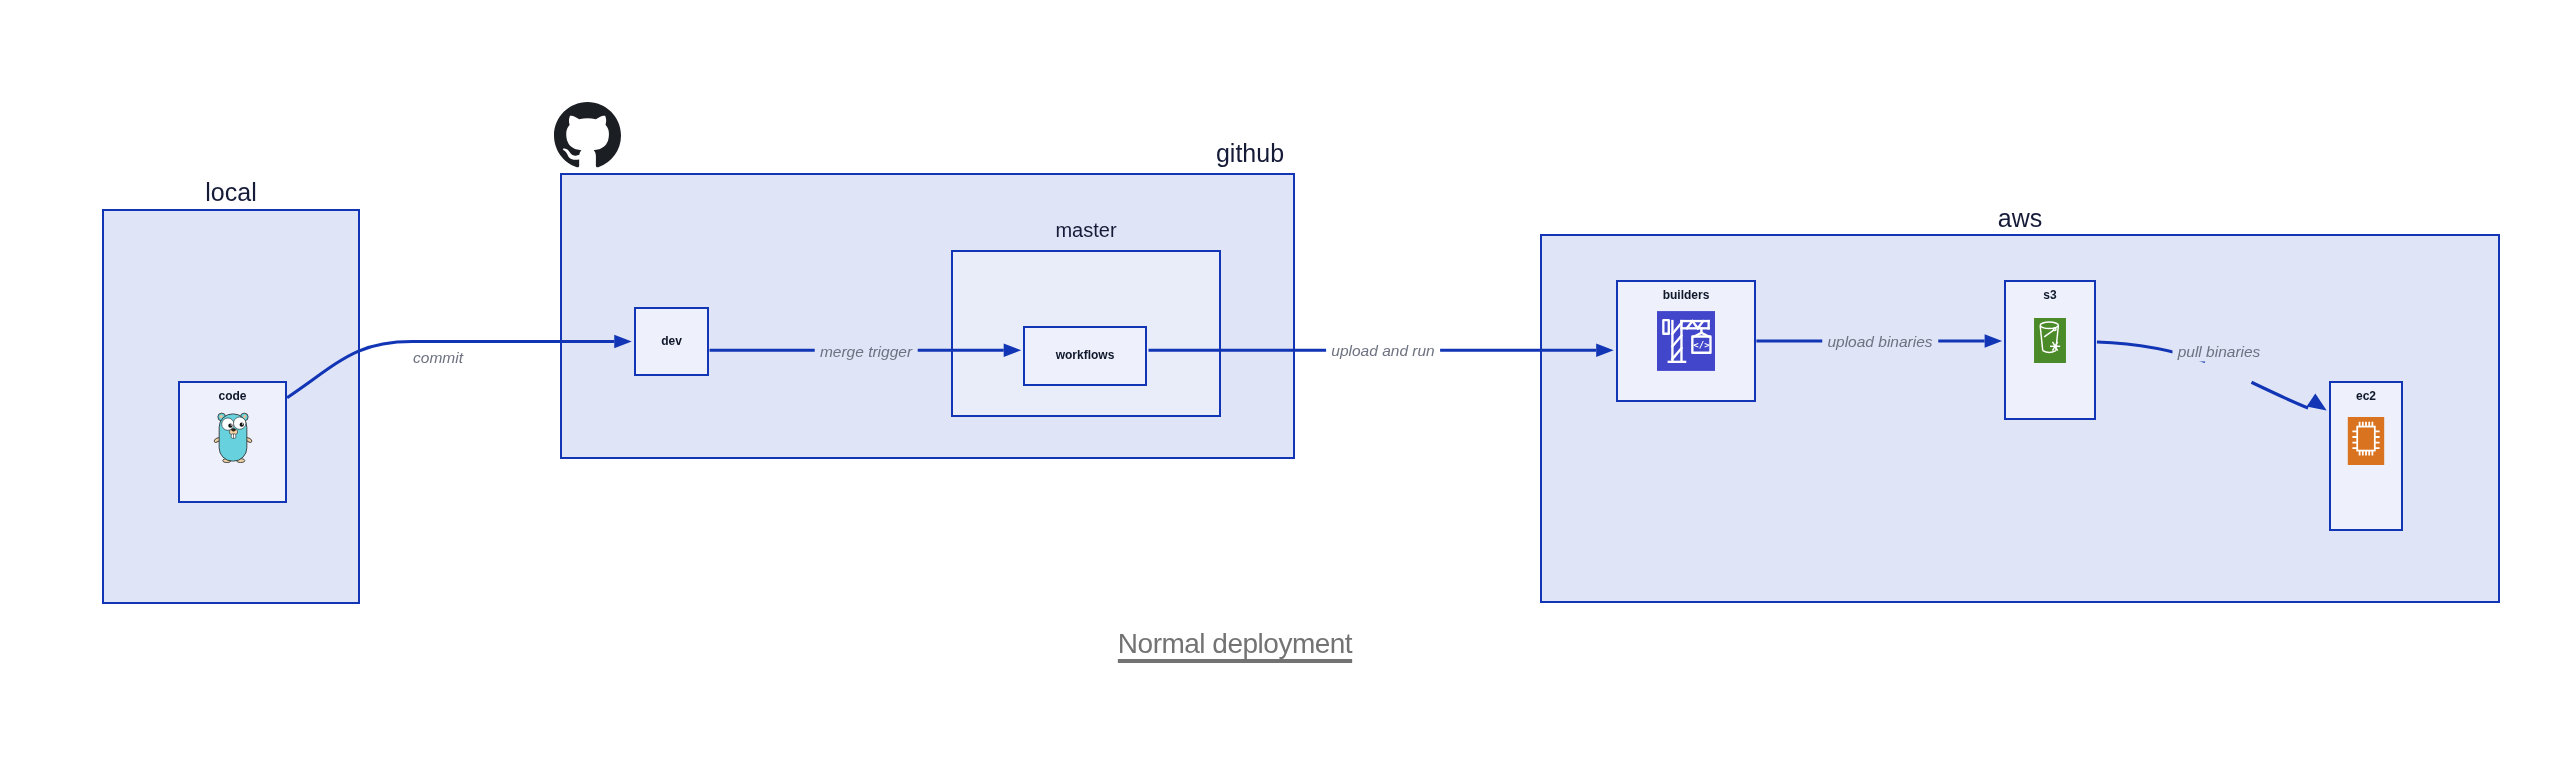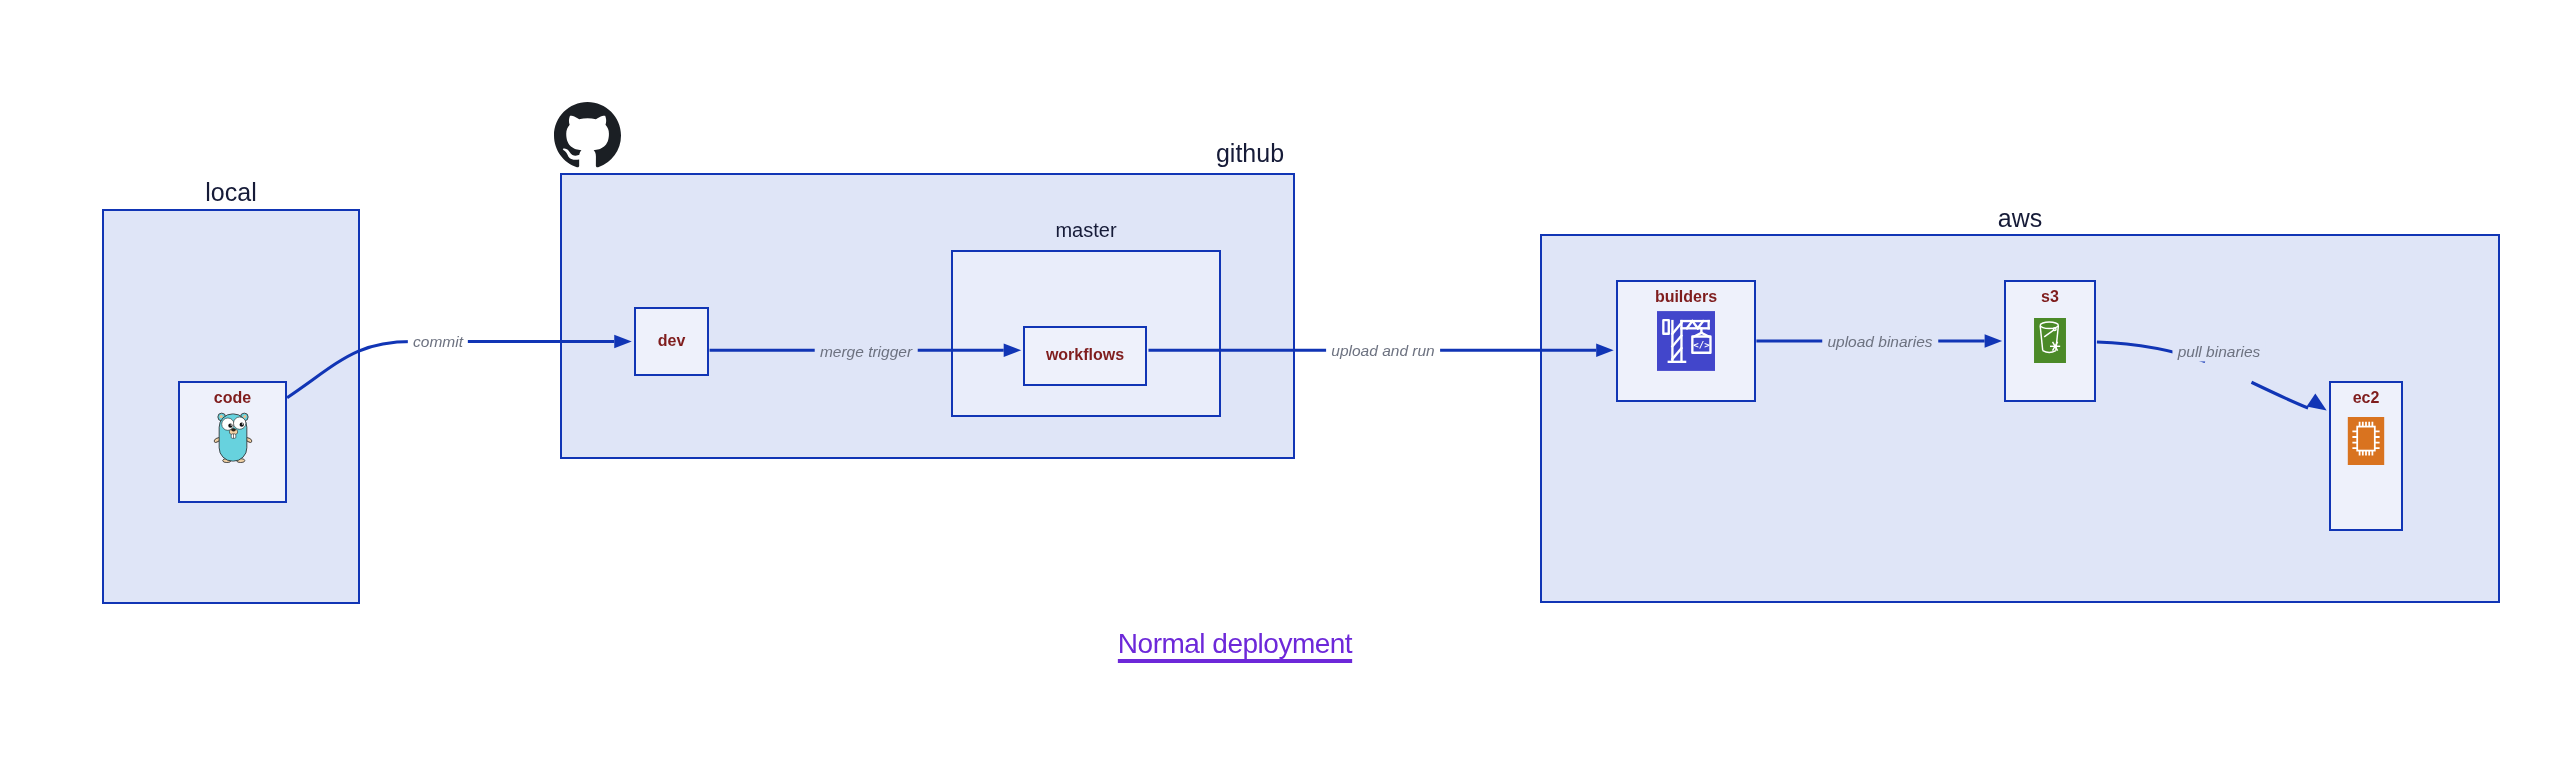--- a/index.html
+++ b/index.html
@@ -14,21 +14,21 @@
   .group{
     position:absolute;box-sizing:border-box;
     background:#e9edfa;border:2.6px solid #1135b5;
   }
   .node{
     position:absolute;box-sizing:border-box;
     background:#eef1fb;border:2.6px solid #1135b5;
   }
   .node .nlabel{
     position:absolute;left:0;right:0;text-align:center;
-    font-weight:bold;font-size:16px;color:#7f1d1d;letter-spacing:0px;
+    font-weight:bold;font-size:12px;color:#0f172a;letter-spacing:0px;
   }
   .node .nlabel.top{top:6.2px;}
   .node .nlabel.center{top:50%;transform:translateY(-54%);}
   .node .icon{position:absolute;}
   .clabel{
     position:absolute;transform:translateX(-50%);
     font-size:25px;color:#161b38;white-space:nowrap;
   }
   .glabel{
     position:absolute;transform:translateX(-50%);
@@ -37,21 +37,21 @@
   #edges{position:absolute;left:0;top:0;pointer-events:none;}
   .edge-label{
     position:absolute;transform:translate(-50%,-50%);
     font-size:15.5px;font-style:italic;color:#6d7280;
     padding:1.5px 5.2px;white-space:nowrap;
   }
   .edge-label.on-white{background:#ffffff;}
   .edge-label.on-fill{background:#dfe5f7;}
   #title{
     position:absolute;transform:translateX(-50%);
-    font-size:28px;color:#6d28d9;letter-spacing:-0.5px;white-space:nowrap;
+    font-size:28px;color:#737373;letter-spacing:-0.5px;white-space:nowrap;
     text-decoration:underline;text-decoration-thickness:3.6px;text-underline-offset:6.2px;
   }
   .abs{position:absolute;}
 </style>
 </head>
 <body>
 
 <div id="canvas">
 
   <div class="container" style="left:102px;top:209px;width:258px;height:395px;"></div>
@@ -129,21 +129,21 @@
           <line x1="49" y1="19" x2="49" y2="24"></line>
           <line x1="49" y1="24" x2="41" y2="28"></line>
           <line x1="49" y1="24" x2="57" y2="28"></line>
           <rect x="39" y="28" width="20" height="18"></rect>
         </g>
         <text x="49" y="41" font-size="10" font-weight="bold" fill="#ffffff" text-anchor="middle" font-family="DejaVu Sans Mono, monospace">&lt;/&gt;</text>
       </svg>
     </div>
   </div>
 
-  <div class="node" style="left:2004px;top:280px;width:92px;height:122px;">
+  <div class="node" style="left:2004px;top:280px;width:92px;height:140px;">
     <div class="nlabel top">s3</div>
     <div class="icon" style="left:50%;top:36px;transform:translateX(-50%);">
       <svg width="32" height="45" viewBox="0 0 44 62">
         <rect x="0" y="0" width="44" height="62" fill="#4b8a28"></rect>
         <g stroke="#ffffff" stroke-width="2" fill="none">
           <ellipse cx="21" cy="10" rx="12.5" ry="4.5"></ellipse>
           <path d="M8.5 11 L12 45"></path>
           <path d="M33.5 11 L30 45"></path>
           <path d="M12 45 Q21 50 30 45"></path>
           <line x1="14" y1="26" x2="28" y2="16"></line>
@@ -197,21 +197,21 @@
     </g>
     <g fill="#1135b5" stroke="none">
       <polygon points="1226,663 1192,650 1192,676"></polygon>
       <polygon points="1982,680 1948,667 1948,693"></polygon>
       <polygon points="3132,680 3098,667 3098,693"></polygon>
       <polygon points="3886,662 3852,649 3852,675"></polygon>
       <polygon points="4516,797 4477,789 4494,764"></polygon>
     </g>
   </svg>
 
-  <div class="edge-label on-white" style="left:438px;top:341px;">commit</div>
+  <div class="edge-label on-white" style="left:438px;top:357px;">commit</div>
   <div class="edge-label on-fill" style="left:866px;top:351px;">merge trigger</div>
   <div class="edge-label on-white" style="left:1383px;top:350px;">upload and run</div>
   <div class="edge-label on-fill" style="left:1880px;top:341px;text-align:right;">upload binaries</div>
   <div class="edge-label on-fill" style="left:2219px;top:351px;">pull binaries</div>
 
   <div id="title" style="left:1235px;top:628px;">Normal deployment</div>
 
 </div>
 
 

